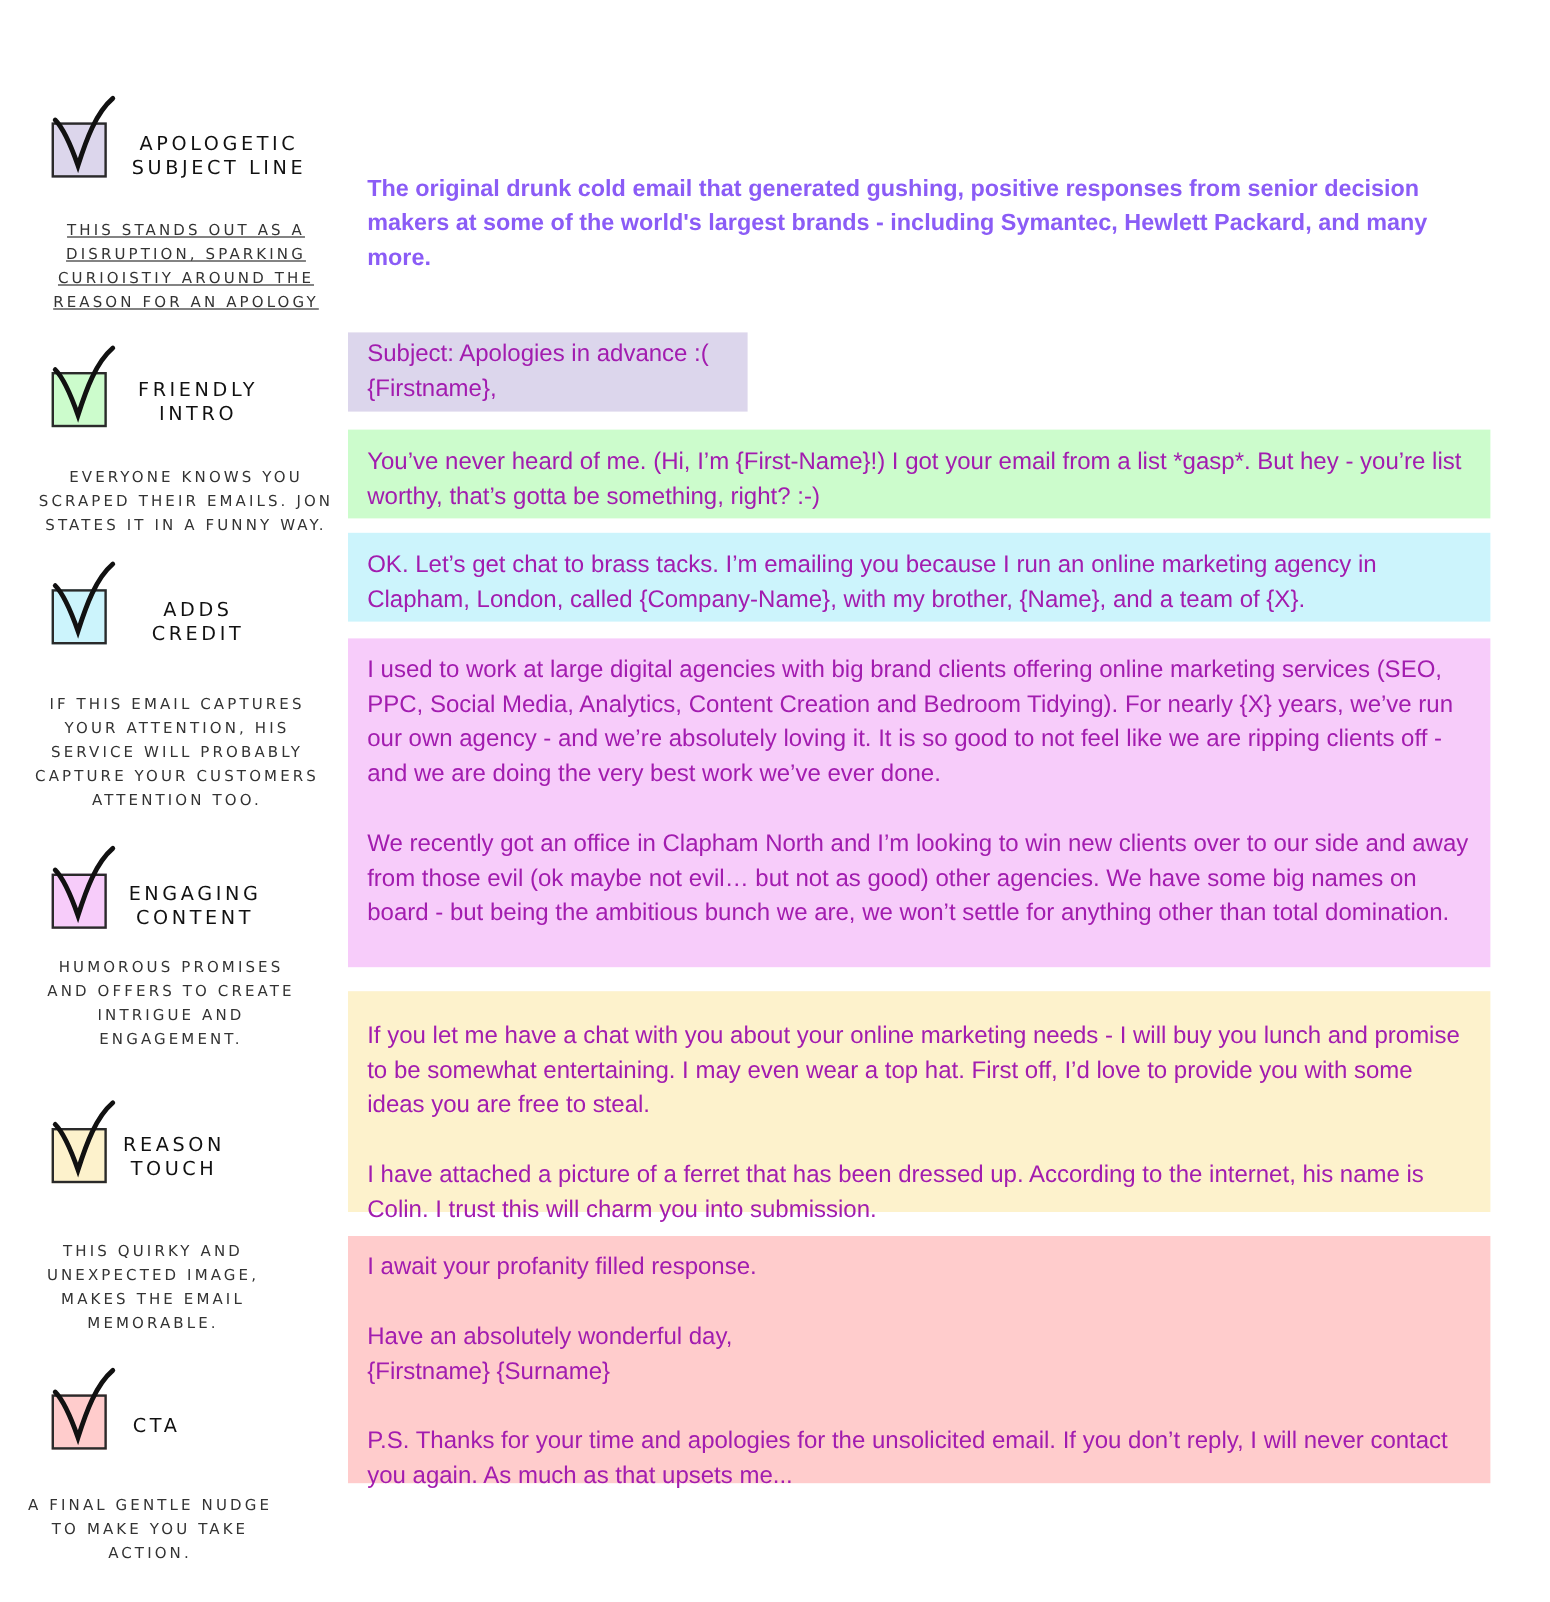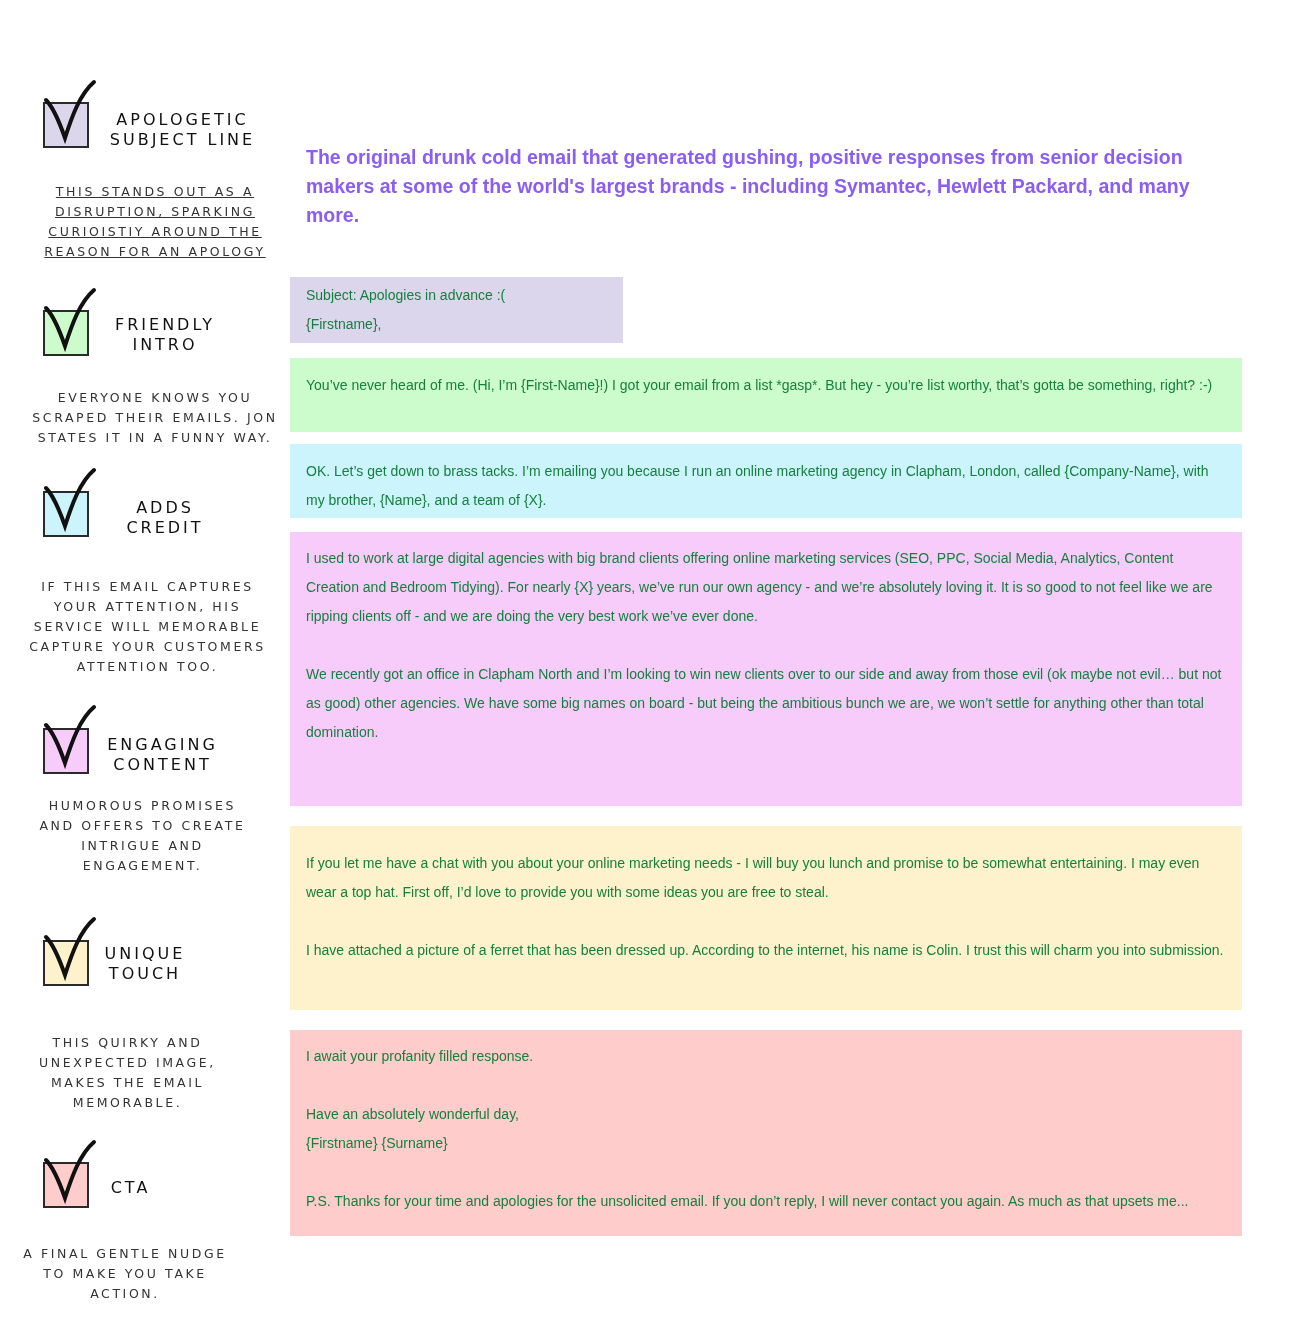--- a/index.html
+++ b/index.html
@@ -3,21 +3,21 @@
 <meta charset="utf-8">
 <style>
   html, body { margin: 0; padding: 0; background: #ffffff; }
   body { width: 1292px; height: 1335px; position: relative; overflow: hidden; font-family: "Liberation Sans", sans-serif; }
   .sidebar-item { position: absolute; left: 0; width: 290px; }
   .checkbox { position: absolute; width: 46px; height: 46px; border: 2px solid #2a2a2a; box-sizing: border-box; }
   .checkmark { position: absolute; width: 60px; height: 80px; overflow: visible; }
   .feature-title { position: absolute; font-family: "DejaVu Sans", sans-serif; font-weight: normal; font-size: 16px; letter-spacing: 3px; color: #111; text-align: center; line-height: 20px; white-space: pre-line; }
   .feature-desc { position: absolute; font-family: "DejaVu Sans", sans-serif; font-size: 12.5px; letter-spacing: 2.6px; color: #333; text-align: center; line-height: 20px; white-space: pre-line; }
   .intro { position: absolute; left: 306px; top: 143px; width: 900px; font-weight: bold; font-size: 19.5px; line-height: 29px; color: #8b5cf6; }
-  .block { position: absolute; left: 290px; width: 952px; box-sizing: border-box; padding: 0 16px; font-size: 14px; line-height: 29px; color: #15803d; white-space: pre-line; }
+  .block { position: absolute; left: 290px; width: 952px; box-sizing: border-box; padding: 0 16px; font-size: 20px; line-height: 29px; color: #a21caf; white-space: pre-line; }
   .subject { width: 333px; }
 </style>
 </head>
 <body>
 
 <div>
 
   <div class="sidebar-item" style="top:80px;">
     <div class="checkbox" style="left:43px; top:22px; background:#dcd6ec;"></div>
     <svg class="checkmark" style="left:44px; top:0px;" viewBox="0 0 60 80">
@@ -45,21 +45,21 @@
 
   <div class="sidebar-item" style="top:466px;">
     <div class="checkbox" style="left:43px; top:25px; background:#ccf4fc;"></div>
     <svg class="checkmark" style="left:44px; top:2px;" viewBox="0 0 60 80">
         <path d="M2 20 C8 26 14 38 21 58 C28 36 36 14 50 2" fill="none" stroke="#111" stroke-width="4" stroke-linecap="round"></path>
       </svg>
     <div class="feature-title" style="left:100px; top:32px; width:130px;">ADDS
 CREDIT</div>
     <div class="feature-desc" style="left:15px; top:111px; width:265px;">IF THIS EMAIL CAPTURES
 YOUR ATTENTION, HIS
-SERVICE WILL MEMORABLE
+SERVICE WILL PROBABLY
 CAPTURE YOUR CUSTOMERS
 ATTENTION TOO.</div>
   </div>
 
   <div class="sidebar-item" style="top:704px;">
     <div class="checkbox" style="left:43px; top:24px; background:#f7ccfa;"></div>
     <svg class="checkmark" style="left:44px; top:1px;" viewBox="0 0 60 80">
         <path d="M2 20 C8 26 14 38 21 58 C28 36 36 14 50 2" fill="none" stroke="#111" stroke-width="4" stroke-linecap="round"></path>
       </svg>
     <div class="feature-title" style="left:100px; top:31px; width:125px;">ENGAGING
@@ -68,21 +68,21 @@
 AND OFFERS TO CREATE
 INTRIGUE AND
 ENGAGEMENT.</div>
   </div>
 
   <div class="sidebar-item" style="top:916px;">
     <div class="checkbox" style="left:43px; top:24px; background:#fdf2cc;"></div>
     <svg class="checkmark" style="left:44px; top:1px;" viewBox="0 0 60 80">
         <path d="M2 20 C8 26 14 38 21 58 C28 36 36 14 50 2" fill="none" stroke="#111" stroke-width="4" stroke-linecap="round"></path>
       </svg>
-    <div class="feature-title" style="left:100px; top:28px; width:90px;">UNIQUE
+    <div class="feature-title" style="left:100px; top:28px; width:90px;">REASON
 TOUCH</div>
     <div class="feature-desc" style="left:0px; top:117px; width:255px;">THIS QUIRKY AND
 UNEXPECTED IMAGE,
 MAKES THE EMAIL
 MEMORABLE.</div>
   </div>
 
   <div class="sidebar-item" style="top:1140px;">
     <div class="checkbox" style="left:43px; top:22px; background:#ffcccc;"></div>
     <svg class="checkmark" style="left:44px; top:0px;" viewBox="0 0 60 80">
@@ -94,21 +94,21 @@
 ACTION.</div>
   </div>
 </div>
 
 <div class="intro">The original drunk cold email that generated gushing, positive responses from senior decision makers at some of the world's largest brands - including Symantec, Hewlett Packard, and many more.</div>
 
 <div>
   <div class="block subject" style="top:277px; height:66px; padding-top:4px; background:#dcd6ec;">Subject: Apologies in advance :(
 {Firstname},</div>
   <div class="block" style="top:358px; height:74px; padding-top:13px; background:#ccfccc;">You’ve never heard of me. (Hi, I’m {First-Name}!) I got your email from a list *gasp*. But hey - you’re list worthy, that’s gotta be something, right? :-)</div>
-  <div class="block" style="top:444px; height:74px; padding-top:13px; background:#ccf4fc;">OK. Let’s get down to brass tacks. I’m emailing you because I run an online marketing agency in Clapham, London, called {Company-Name}, with my brother, {Name}, and a team of {X}.</div>
+  <div class="block" style="top:444px; height:74px; padding-top:13px; background:#ccf4fc;">OK. Let’s get chat to brass tacks. I’m emailing you because I run an online marketing agency in Clapham, London, called {Company-Name}, with my brother, {Name}, and a team of {X}.</div>
   <div class="block" style="top:532px; height:274px; padding-top:12px; background:#f7ccfa;">I used to work at large digital agencies with big brand clients offering online marketing services (SEO, PPC, Social Media, Analytics, Content Creation and Bedroom Tidying). For nearly {X} years, we’ve run our own agency - and we’re absolutely loving it. It is so good to not feel like we are ripping clients off - and we are doing the very best work we’ve ever done.
 
 We recently got an office in Clapham North and I’m looking to win new clients over to our side and away from those evil (ok maybe not evil… but not as good) other agencies. We have some big names on board - but being the ambitious bunch we are, we won’t settle for anything other than total domination.</div>
   <div class="block" style="top:826px; height:184px; padding-top:23px; background:#fdf2cc;">If you let me have a chat with you about your online marketing needs - I will buy you lunch and promise to be somewhat entertaining. I may even wear a top hat. First off, I’d love to provide you with some ideas you are free to steal.
 
 I have attached a picture of a ferret that has been dressed up. According to the internet, his name is Colin. I trust this will charm you into submission.</div>
   <div class="block" style="top:1030px; height:206px; padding-top:12px; background:#ffcccc;">I await your profanity filled response.
 
 Have an absolutely wonderful day,
 {Firstname} {Surname}

